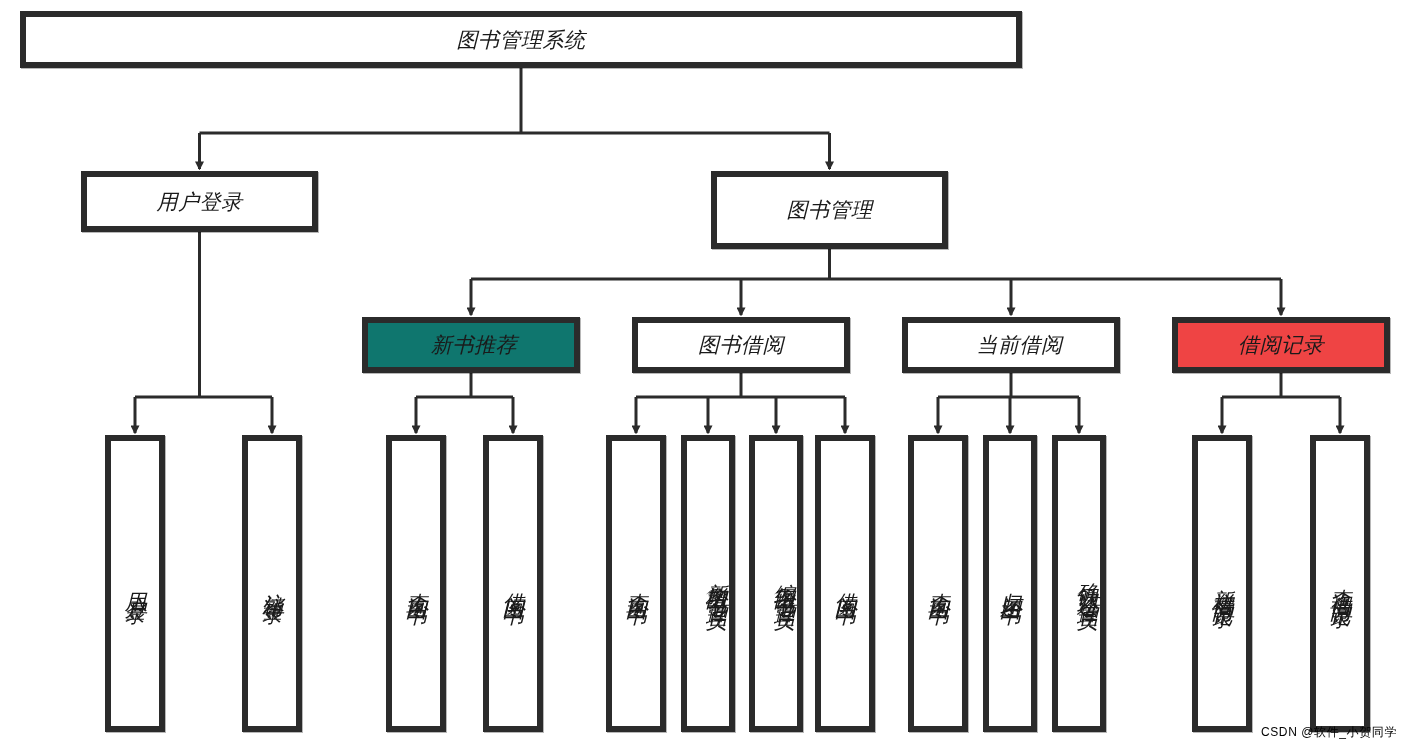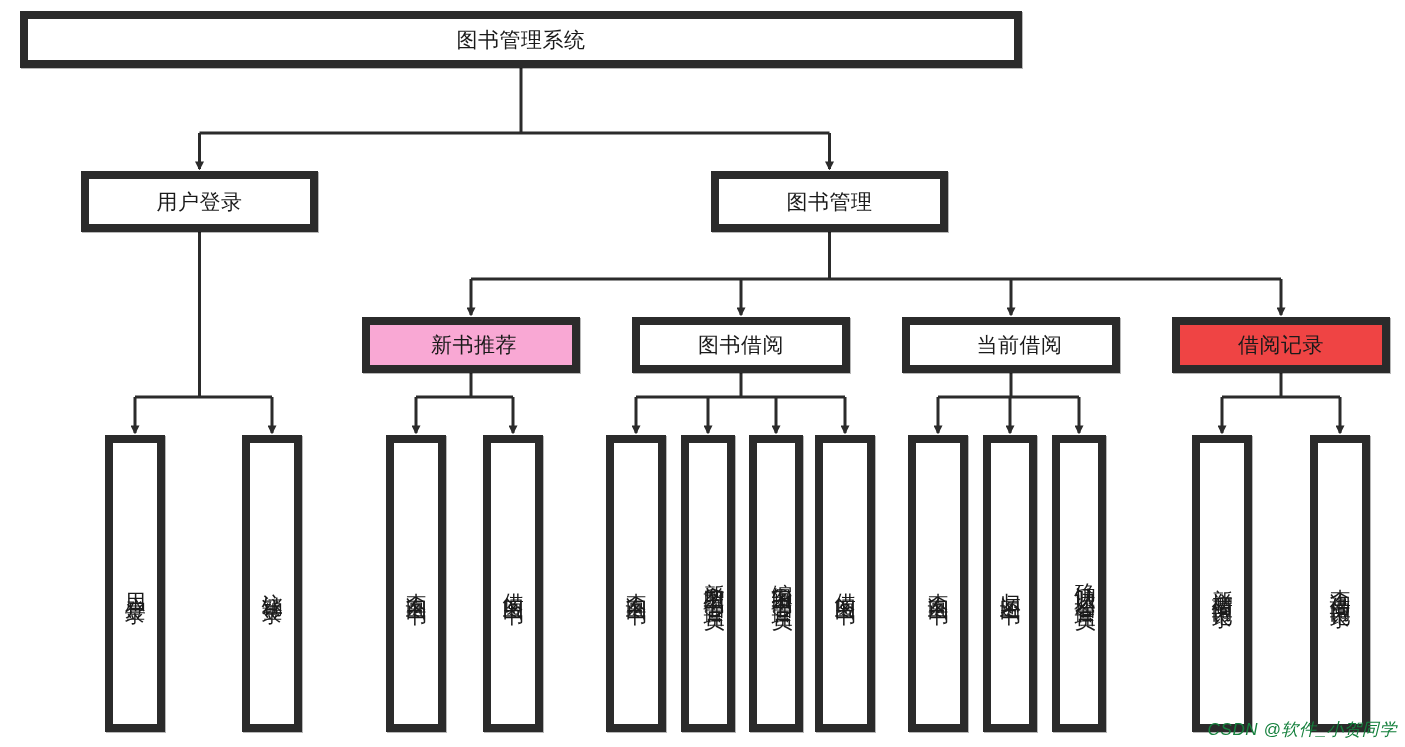--- a/index.html
+++ b/index.html
@@ -13,27 +13,28 @@
   #canvas {
     position: relative;
     width: 1405px;
     height: 747px;
     background: #ffffff;
     overflow: hidden;
   }
   .node {
     position: absolute;
     box-sizing: border-box;
-    border: 8px solid #eab308;
+    border: 6px solid #eab308;
     background: #ffffff;
     display: flex;
     align-items: center;
     justify-content: center;
     color: #1a1a1a;
     box-shadow: 1px 1px 0 rgba(0,0,0,0.28);
+    font-style: italic;
   }
   .node.horiz {
     font-size: 21px;
     letter-spacing: 0.5px;
     line-height: 1.2;
   }
   .node.vert {
     writing-mode: vertical-rl;
     text-orientation: upright;
     font-size: 21px;
@@ -52,25 +53,24 @@
     left: 0;
     top: 0;
     width: 1405px;
     height: 747px;
     pointer-events: none;
   }
   #watermark {
     position: absolute;
     right: 8px;
     bottom: 6px;
-    font-size: 17px;
-    color: #15803d;
+    font-size: 12px;
+    color: #000000;
     letter-spacing: 0.6px;
     white-space: nowrap;
-    font-style: italic;
   }
 </style>
 </head>
 <body>
 
 <div id="canvas" style="background: rgb(255, 255, 255);">
   <svg id="edges" viewBox="0 0 1405 747" xmlns="http://www.w3.org/2000/svg">
     <defs>
       <marker id="arrowhead" markerWidth="9" markerHeight="9" refX="7.6" refY="4.5" orient="auto" markerUnits="userSpaceOnUse">
         <path d="M 0 0 L 9 4.5 L 0 9 z" fill="#2b2b2b"></path>
@@ -109,22 +109,22 @@
         <line x1="1281" y1="373" x2="1281" y2="397" stroke="#2b2b2b" stroke-width="3"></line>
         <line x1="1222" y1="397" x2="1340" y2="397" stroke="#2b2b2b" stroke-width="3"></line>
         <line x1="1222" y1="397" x2="1222" y2="433" stroke="#2b2b2b" stroke-width="3" marker-end="url(#arrowhead)"></line>
         <line x1="1340" y1="397" x2="1340" y2="433" stroke="#2b2b2b" stroke-width="3" marker-end="url(#arrowhead)"></line>
       </g>
   </svg>
 
   <div id="nodes">
       <div class="node horiz" style="left: 20px; top: 11px; width: 1002px; height: 57px; border-color: rgb(43, 43, 43); background: rgb(255, 255, 255);">图书管理系统</div>
       <div class="node horiz" style="left: 81px; top: 171px; width: 237px; height: 61px; border-color: rgb(43, 43, 43); background: rgb(255, 255, 255);">用户登录</div>
-      <div class="node horiz" style="left: 711px; top: 171px; width: 237px; height: 61px; border-color: rgb(43, 43, 43); background: rgb(255, 255, 255);">图书管理</div>
-      <div class="node horiz" style="left: 362px; top: 317px; width: 218px; height: 56px; border-color: rgb(43, 43, 43); background: #f9a8d4; padding-left: 6px;">新书推荐</div>
+      <div class="node horiz" style="left: 711px; top: 171px; width: 237px; height: 78px; border-color: rgb(43, 43, 43); background: rgb(255, 255, 255);">图书管理</div>
+      <div class="node horiz" style="left: 362px; top: 317px; width: 218px; height: 56px; border-color: rgb(43, 43, 43); background: #0f766e; padding-left: 6px;">新书推荐</div>
       <div class="node horiz" style="left: 632px; top: 317px; width: 218px; height: 56px; border-color: rgb(43, 43, 43); background: rgb(255, 255, 255);">图书借阅</div>
       <div class="node horiz" style="left: 902px; top: 317px; width: 218px; height: 56px; border-color: rgb(43, 43, 43); background: rgb(255, 255, 255); padding-left: 17px;">当前借阅</div>
       <div class="node horiz" style="left: 1172px; top: 317px; width: 218px; height: 56px; border-color: rgb(43, 43, 43); background: #ef4444;">借阅记录</div>
       <div class="node vert centered" style="left: 105px; top: 435px; width: 60px; height: 297px; border-color: rgb(43, 43, 43); background: rgb(255, 255, 255);">用户登录</div>
       <div class="node vert centered" style="left: 242px; top: 435px; width: 60px; height: 297px; border-color: rgb(43, 43, 43); background: rgb(255, 255, 255);">注销登录</div>
       <div class="node vert centered" style="left: 386px; top: 435px; width: 60px; height: 297px; border-color: rgb(43, 43, 43); background: rgb(255, 255, 255);">查询图书</div>
       <div class="node vert centered" style="left: 483px; top: 435px; width: 60px; height: 297px; border-color: rgb(43, 43, 43); background: rgb(255, 255, 255);">借阅图书</div>
       <div class="node vert centered" style="left: 606px; top: 435px; width: 60px; height: 297px; border-color: rgb(43, 43, 43); background: rgb(255, 255, 255);">查询图书</div>
       <div class="node vert" style="left: 681px; top: 435px; width: 54px; height: 297px; border-color: rgb(43, 43, 43); background: rgb(255, 255, 255);">新增图书（管理员）</div>
       <div class="node vert" style="left: 749px; top: 435px; width: 54px; height: 297px; border-color: rgb(43, 43, 43); background: rgb(255, 255, 255);">编辑图书（管理员）</div>

